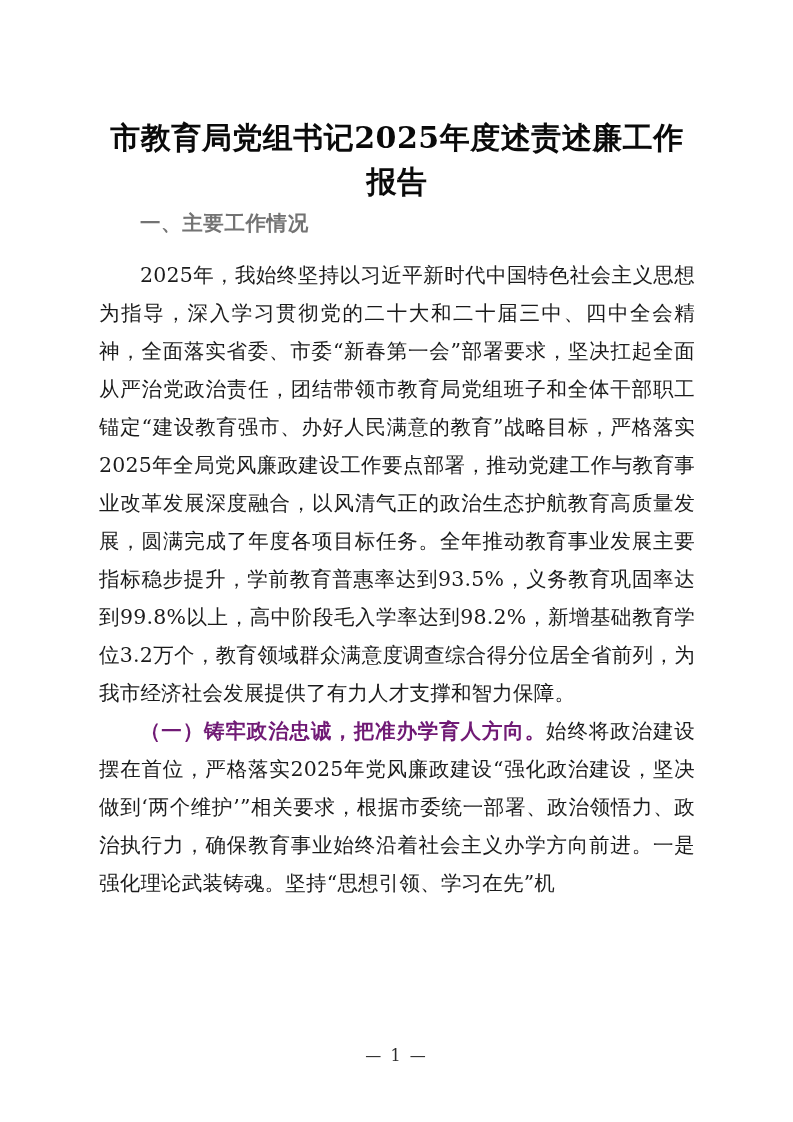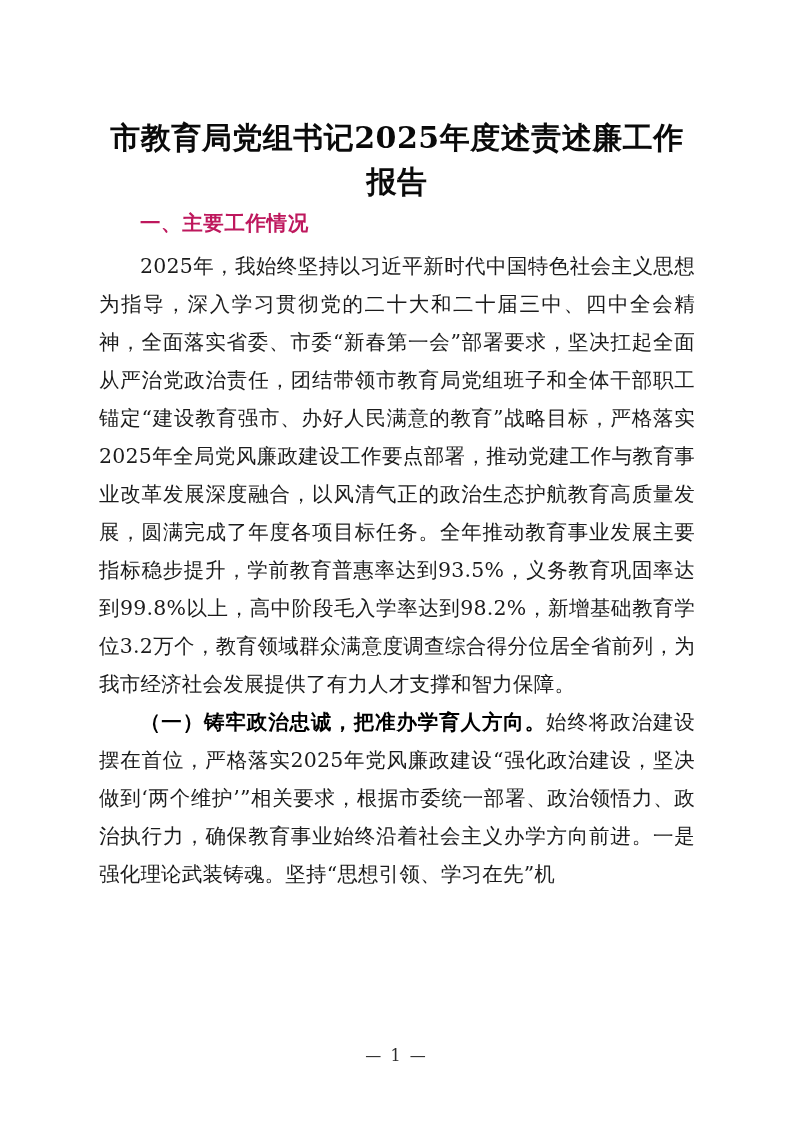--- a/index.html
+++ b/index.html
@@ -59,43 +59,43 @@
     text-indent: 2em;
     color: #1b1b1b;
     letter-spacing: 0.2px;
   }
 
   .para.lead {
     margin-top: 44px;
   }
 
   .para.body-first {
-    margin-top: 5px;
+    margin-top: 14px;
   }
 
   .para.sub {
     margin-top: 0px;
   }
 
   .para .emph {
     font-weight: 700;
-    color: #000000;
+    color: #701a75;
   }
 
   
   .section-heading {
     margin: 0;
     padding: 0;
     font-family: "DejaVu Sans", "Liberation Sans", sans-serif;
     font-weight: 700;
     font-size: 20.5px;
     line-height: 38px;
     text-indent: 2em;
     letter-spacing: 0.6px;
-    color: #be185d;
+    color: #737373;
   }
 
   
   .page-footer {
     position: absolute;
     left: 0;
     top: 1034px;
     width: 793px;
     text-align: center;
     font-family: "DejaVu Serif", "Liberation Serif", serif;

